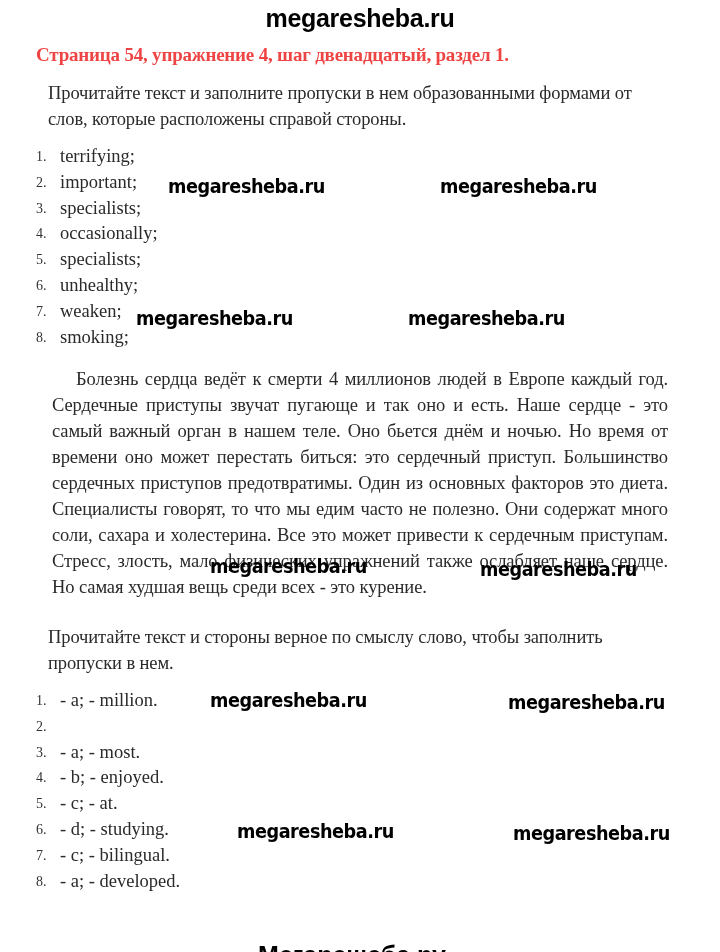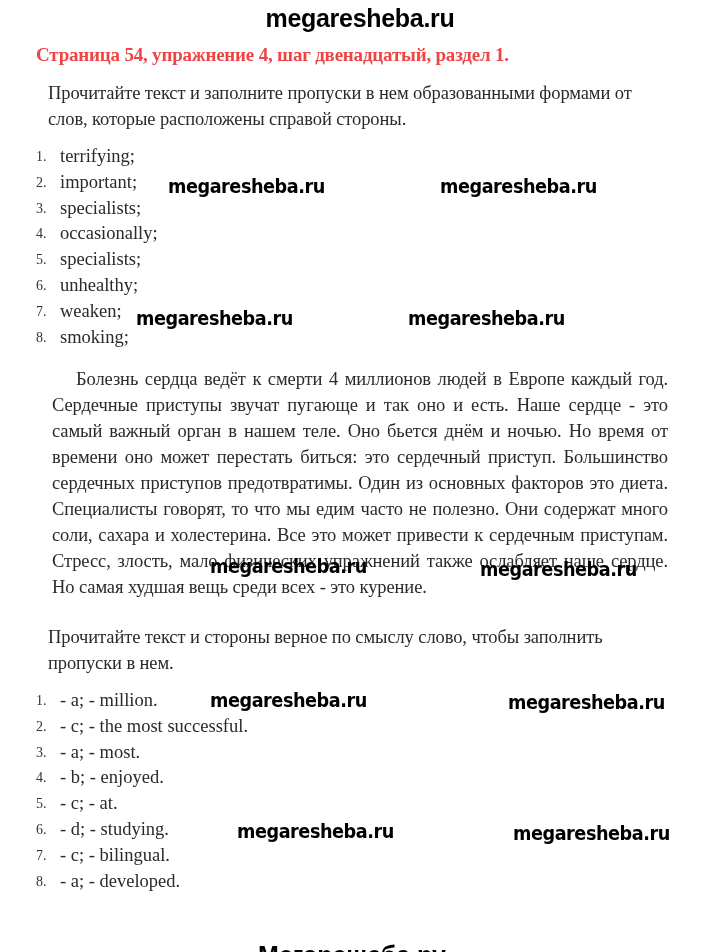--- a/index.html
+++ b/index.html
@@ -119,21 +119,21 @@
     <li><span class="num">7.</span><span>weaken;</span></li>
     <li><span class="num">8.</span><span>smoking;</span></li>
   </ol>
   <p class="paragraph">Болезнь сердца ведёт к смерти 4 миллионов людей в Европе каждый год. Сердечные приступы звучат пугающе и так оно и есть. Наше сердце - это самый важный орган в нашем теле. Оно бьется днём и ночью. Но время от времени оно может перестать биться: это сердечный приступ. Большинство сердечных приступов предотвратимы. Один из основных факторов это диета. Специалисты говорят, то что мы едим часто не полезно. Они содержат много соли, сахара и холестерина. Все это может привести к сердечным приступам. Стресс, злость, мало физических упражнений также ослабляет наше сердце. Но самая худшая вещь среди всех - это курение.</p>
 </div>
 
 <div class="content" id="sec2">
   <p class="instruction">Прочитайте текст и стороны верное по смыслу слово, чтобы заполнить пропуски в нем.</p>
   <ol class="answers">
     <li><span class="num">1.</span><span>- a; - million.</span></li>
-    <li><span class="num">2.</span><span>- c; - the most successful.</span></li>
+    <li><span class="num">2.</span></li>
     <li><span class="num">3.</span><span>- a; - most.</span></li>
     <li><span class="num">4.</span><span>- b; - enjoyed.</span></li>
     <li><span class="num">5.</span><span>- c; - at.</span></li>
     <li><span class="num">6.</span><span>- d; - studying.</span></li>
     <li><span class="num">7.</span><span>- c; - bilingual.</span></li>
     <li><span class="num">8.</span><span>- a; - developed.</span></li>
   </ol>
 </div>
 
 <div class="watermark" style="left:168px; top:175px;">megaresheba.ru</div>

